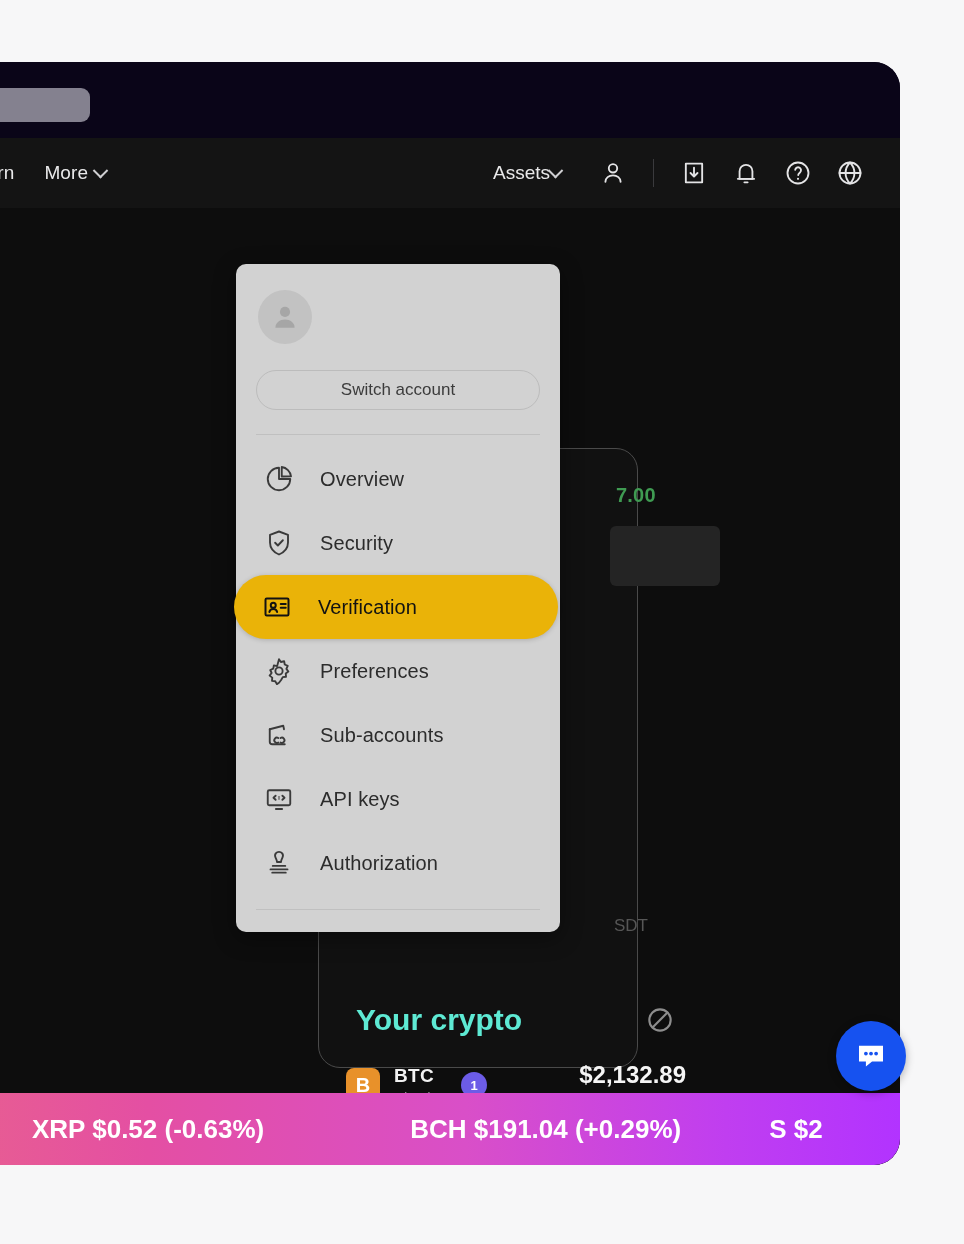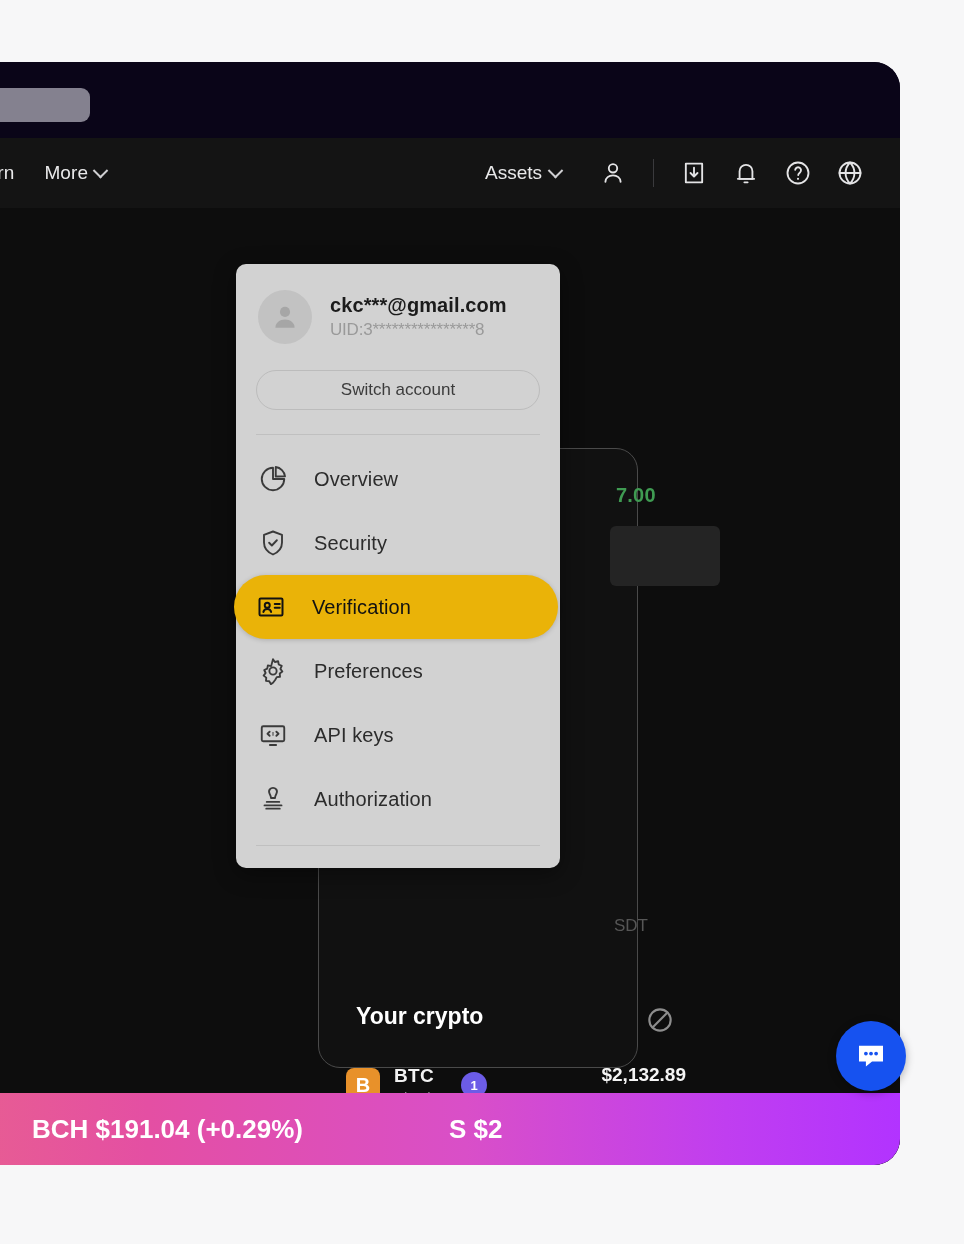--- a/index.html
+++ b/index.html
@@ -55,21 +55,21 @@
     display: flex; align-items: center; gap: 7px;
     white-space: nowrap;
   }
   .nav-right {
     display: flex; align-items: center;
     gap: 24px;
     margin-left: auto; margin-right: 36px;
   }
   .assets-link {
     color: #e9e9ea; font-size: 19px;
-    display: flex; align-items: center; gap: 8px;
+    display: flex; align-items: center; gap: 0;
     margin-right: 14px;
   }
   .chev {
     width: 11px; height: 11px;
     border-right: 2px solid #cfcfd2;
     border-bottom: 2px solid #cfcfd2;
     transform: rotate(45deg) translate(-2px,-2px);
     display: inline-block;
   }
   .hicon { width: 28px; height: 28px; color: #e4e4e6; display:block; }
@@ -103,21 +103,21 @@
     width: 110px; height: 60px;
     background: #242424; border-radius: 6px;
   }
   .usdt-label {
     position: absolute; left: 678px; top: 708px;
     color: #565656; font-size: 17px; font-weight: normal;
   }
 
   .crypto-title {
     position: absolute; left: 420px; top: 795px;
-    color: #ffffff; font-size: 23px; font-weight: bold;
+    color: #5eead4; font-size: 30px; font-weight: bold;
   }
   .hide-toggle {
     position: absolute; left: 708px; top: 796px;
     width: 32px; height: 32px; color: #8d8d8d;
   }
   .hide-toggle svg { width: 100%; height: 100%; display: block; }
 
   .coin-list {
     position: absolute; left: 410px; top: 845px;
     width: 340px;
@@ -139,21 +139,21 @@
   .coin-sym { color: #f2f2f2; font-size: 19px; font-weight: bold; letter-spacing: .3px; }
   .coin-name { color: #8c8c8c; font-size: 15px; margin-top: 2px; }
   .coin-badge {
     width: 26px; height: 26px; border-radius: 50%;
     background: #6c5ce7; color: #fff;
     font-size: 13px; font-weight: bold;
     display: flex; align-items: center; justify-content: center;
     margin-left: 22px;
   }
   .coin-vals { margin-left: auto; text-align: right; }
-  .coin-usd { color: #f5f5f5; font-size: 19px; font-weight: bold; }
+  .coin-usd { color: #f5f5f5; font-size: 24px; font-weight: bold; }
   .coin-qty { color: #8c8c8c; font-size: 15px; margin-top: 3px; }
 
   
   .ticker {
     position: absolute; left: 0; bottom: 0;
     width: 100%; height: 72px;
     background: linear-gradient(90deg, #e8608f 0%, #e44fa3 22%, #d94fc8 55%, #c03ef0 82%, #b233ff 100%);
     display: flex; align-items: center;
     overflow: hidden;
   }
@@ -219,21 +219,21 @@
 
   .menu-sep {
     height: 1px; background: #c0c0c0;
     margin: 24px 20px 12px 20px;
   }
   .menu-sep.bottom { margin: 14px 20px 12px 20px; }
 
   .menu-item {
     display: flex; align-items: center;
     height: 64px;
-    padding-left: 22px;
+    padding-left: 28px;
     cursor: pointer;
     position: relative;
   }
   .menu-item .mi-icon {
     width: 30px; height: 30px;
     color: #3a3a3a;
     flex: 0 0 auto;
   }
   .menu-item .mi-icon svg { width: 100%; height: 100%; display: block; }
   .menu-item .mi-label {
@@ -356,37 +356,34 @@
           <div class="coin-names">
             <div class="coin-sym">ETH</div>
           </div>
           <div class="coin-vals">
             <div class="coin-usd">$1,431.47</div>
           </div>
         </div>
       </div>
 
       <div class="ticker">
+        <span class="ticker-item">XRP $0.52 (-0.63%)</span>
         <span class="ticker-item">BCH $191.04 (+0.29%)</span>
         <span class="ticker-item">S      $2</span>
       </div>
     </div>
 
     <div class="account-menu">
       <div class="acct-head">
         <div class="avatar">
           <svg viewBox="0 0 24 24" fill="currentColor">
             <circle cx="12" cy="8.2" r="3.8"></circle>
             <path d="M4.8 20c0-3.7 3.3-6.1 7.2-6.1s7.2 2.4 7.2 6.1z"></path>
           </svg>
         </div>
-        <div class="acct-text">
-          <div class="acct-email">ckc***@gmail.com</div>
-          <div class="acct-uid">UID:3****************8</div>
-        </div>
       </div>
 
       <button class="switch-btn">Switch account</button>
 
       <div class="menu-sep"></div>
 
       <div class="menu-item">
         <span class="mi-icon">
           <svg viewBox="0 0 24 24" fill="none" stroke="currentColor" stroke-width="1.5" stroke-linecap="round" stroke-linejoin="round">
             <path d="M12 3a9 9 0 109 9h-9z"></path>
@@ -421,20 +418,31 @@
       <div class="menu-item">
         <span class="mi-icon">
           <svg viewBox="0 0 24 24" fill="none" stroke="currentColor" stroke-width="1.5" stroke-linecap="round" stroke-linejoin="round">
             <circle cx="12" cy="12" r="2.9"></circle>
             <path d="M12 2.6l1.5 2.2 2.6-.6.5 2.6 2.4 1.1-1.1 2.4 1.6 2.1-2.1 1.6.2 2.6-2.6.3-1.3 2.3L12 21.4l-1.7 1.1-1.3-2.3-2.6-.3.2-2.6L4.5 15.7l1.6-2.1-1.1-2.4 2.4-1.1.5-2.6 2.6.6z"></path>
           </svg>
         </span>
         <span class="mi-label">Preferences</span>
       </div>
 
+      <div class="menu-item">
+        <span class="mi-icon">
+          <svg viewBox="0 0 24 24" fill="none" stroke="currentColor" stroke-width="1.5" stroke-linecap="round" stroke-linejoin="round">
+            <path d="M4.6 7.4v10a2 2 0 002 2h10"></path>
+            <path d="M4.6 7.4L15.4 4.6l.6 2.8"></path>
+            <path d="M13.2 14.4a2.1 2.1 0 110 3.6"></path>
+            <path d="M11.4 18a2.1 2.1 0 110-3.6"></path>
+          </svg>
+        </span>
+        <span class="mi-label">Sub-accounts</span>
+      </div>
 
       <div class="menu-item">
         <span class="mi-icon">
           <svg viewBox="0 0 24 24" fill="none" stroke="currentColor" stroke-width="1.5" stroke-linecap="round" stroke-linejoin="round">
             <rect x="3" y="5" width="18" height="12" rx="1.2"></rect>
             <path d="M9.3 9.4L7.6 11l1.7 1.6M14.7 9.4l1.7 1.6-1.7 1.6"></path>
             <path d="M11.6 9.6h.8v3h-.8z" fill="currentColor" stroke="none"></path>
             <path d="M9.5 20h5"></path>
           </svg>
         </span>

